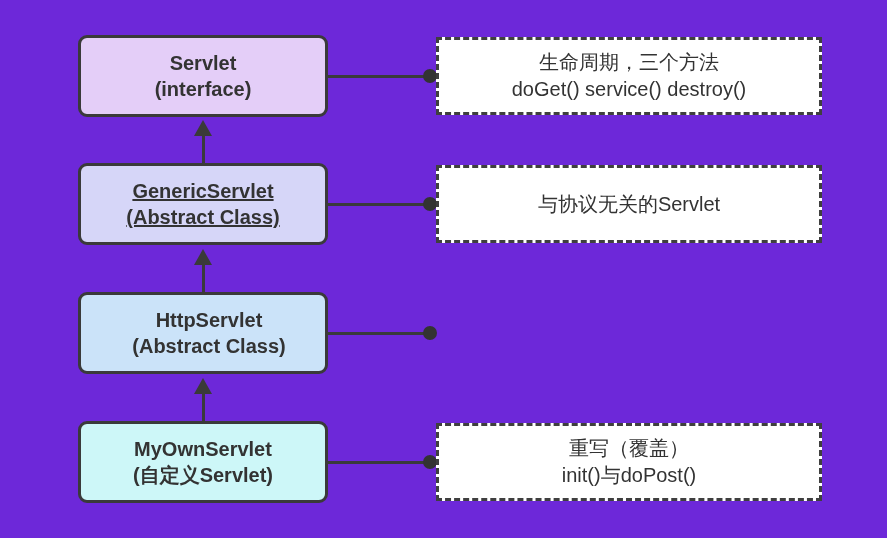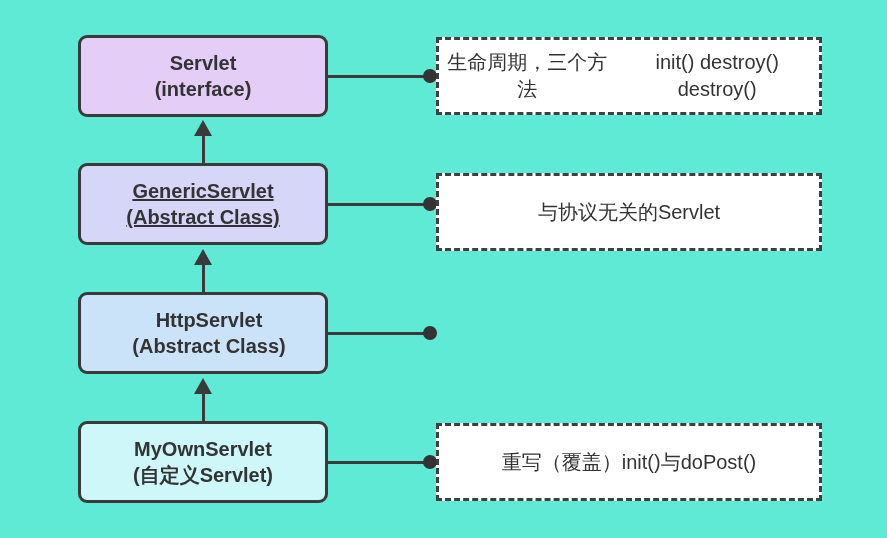--- a/index.html
+++ b/index.html
@@ -3,21 +3,21 @@
 <meta charset="utf-8">
 <style>
   * { margin: 0; padding: 0; box-sizing: border-box; }
   html, body { background: #ffffff; }
   body { font-family: "Liberation Sans", "DejaVu Sans", sans-serif; }
 
   .canvas {
     position: relative;
     width: 887px;
     height: 538px;
-    background: #5eead4;
+    background: #6d28d9;
     overflow: hidden;
   }
 
   
   .class-box {
     position: absolute;
     left: 78px;
     width: 250px;
     height: 82px;
     border: 3px solid #3a3a3a;
@@ -34,21 +34,21 @@
   }
 
   
   .note-box {
     position: absolute;
     left: 436px;
     width: 386px;
     height: 78px;
     border: 3px dashed #3f3f3f;
     display: flex;
-    flex-direction: row;
+    flex-direction: column;
     align-items: center;
     justify-content: center;
     text-align: center;
     color: #333333;
     font-size: 20px;
     line-height: 27px;
     background: #ffffff;
   }
 
   
@@ -95,35 +95,35 @@
 <div class="canvas">
 
   <div class="class-box" style="top: 35px; background: rgb(228, 206, 248);">
     <div>Servlet</div>
     <div>(interface)</div>
   </div>
   <div class="connector-line" style="top:75px;"></div>
   <div class="connector-dot" style="top:69px;"></div>
   <div class="note-box" style="top:37px;">
     <div>生命周期，三个方法</div>
-    <div>init() destroy() destroy()</div>
+    <div>doGet() service() destroy()</div>
   </div>
 
   <div class="arrow" style="top:120px;">
     <div class="arrow-head"></div>
     <div class="arrow-shaft" style="height:27px;"></div>
   </div>
 
   <div class="class-box" style="top: 163px; background: rgb(214, 214, 248); text-decoration: underline;">
     <div>GenericServlet</div>
     <div>(Abstract Class)</div>
   </div>
   <div class="connector-line" style="top:203px;"></div>
   <div class="connector-dot" style="top:197px;"></div>
-  <div class="note-box" style="top:173px;">
+  <div class="note-box" style="top:165px;">
     <div>与协议无关的Servlet</div>
 
   </div>
 
   <div class="arrow" style="top:249px;">
     <div class="arrow-head"></div>
     <div class="arrow-shaft" style="height:27px;"></div>
   </div>
 
   <div class="class-box" style="top: 292px; background: rgb(203, 227, 249); padding-left: 12px;">

